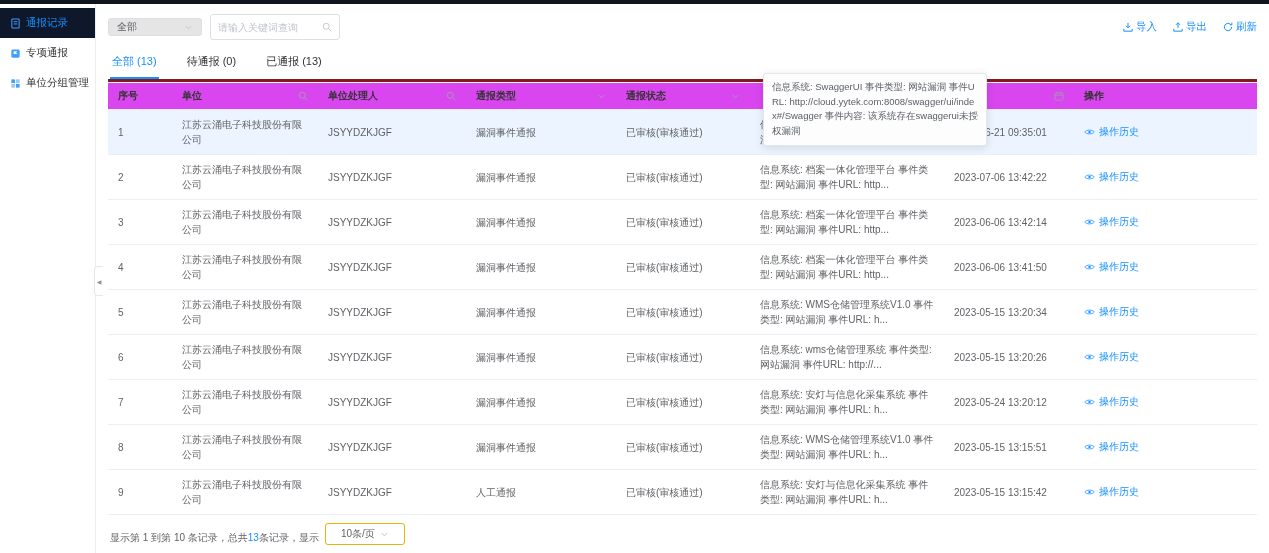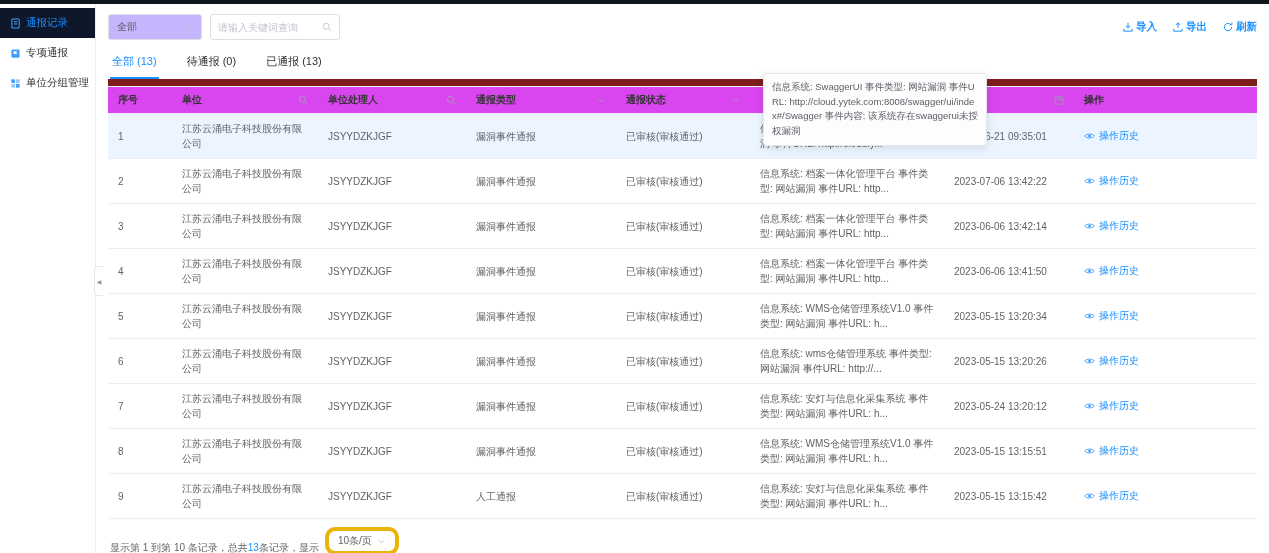--- a/index.html
+++ b/index.html
@@ -18,54 +18,54 @@
   .ic svg { display:block; }
   .collapse-handle { position:absolute; right:-8px; top:262px; width:9px; height:30px;
     background:#fff; border:1px solid #e4e7ed; border-right:none; border-radius:4px 0 0 4px;
     display:flex; align-items:center; justify-content:center; font-size:6px; color:#909399;
     cursor:pointer; z-index:5; }
 
   
   .content { flex:1; padding:10px 12px 0 12px; position:relative; min-width:0; }
 
   .toolbar { display:flex; align-items:center; gap:8px; margin-bottom:9px; }
-  .select-box { width:94px; height:26px; border:1px solid #dcdfe6; border-radius:3px;
+  .select-box { width:94px; height:18px; border:1px solid #dcdfe6; border-radius:3px;
     display:flex; align-items:center; justify-content:space-between; padding:0 8px;
-    font-size:10px; color:#606266; cursor:pointer; background:#c4b5fd; }
+    font-size:10px; color:#606266; cursor:pointer; background:#e5e5e5; }
   .select-box .ic { color:#c0c4cc; }
   .search-box { width:130px; height:26px; border:1px solid #dcdfe6; border-radius:3px;
     display:flex; align-items:center; padding:0 7px; background:#fff; }
   .search-box input { border:none; outline:none; flex:1; font-size:10px; color:#606266;
     font-family:inherit; min-width:0; background:transparent; }
   .search-box input::placeholder { color:#c0c4cc; }
   .search-box .ic { color:#c0c4cc; cursor:pointer; }
-  .toolbar-right { margin-left:auto; display:flex; gap:16px;font-weight:bold; }
+  .toolbar-right { margin-left:auto; display:flex; gap:16px; }
   .tool-btn { display:flex; align-items:center; gap:3px; color:#1890ff; font-size:10.5px;
     cursor:pointer; }
 
-  .tabs { display:flex; gap:26px; border-bottom:7px solid #7f1d1d; font-size:11px; padding:0 2px; }
+  .tabs { display:flex; gap:26px; border-bottom:3px solid #7f1d1d; font-size:11px; padding:0 2px; }
   .tab { padding:5px 2px 8px; color:#303133; cursor:pointer; border-bottom:2px solid transparent; }
   .tab.active { color:#1890ff; border-bottom-color:#1890ff; }
 
   table { width:100%; border-collapse:collapse; table-layout:fixed; font-size:10px; }
   thead th { background:#d946ef; border-bottom:1px solid #ebeef5; border-top:1px solid #f5f5f5;
     padding:6px 10px; text-align:left; color:#333; font-weight:700; font-size:10px; }
   .th-inner { display:flex; align-items:center; justify-content:space-between; }
   .th-inner .ic { color:#9aa2ab; cursor:pointer; flex:0 0 auto; }
   tbody td { padding:7px 10px; border-bottom:1px solid #ebeef5; color:#606266;
     vertical-align:middle; line-height:1.5; overflow:hidden; }
   tbody tr.hl { background:#ecf5ff; }
   .content-cell { word-break:break-all; }
   .action-link { color:#1890ff; cursor:pointer; display:inline-flex; align-items:center; gap:4px; }
   .action-link .ic { color:#1890ff; }
 
   .footer { display:flex; align-items:flex-end; padding:8px 2px 10px; font-size:10px; color:#606266; }
   .total-num { color:#1890ff; }
-  .pagesize-select { display:inline-flex; align-items:center; gap:5px; border:4px solid #eab308;
-    border-radius:10px; padding:3px 9px; margin-left:6px; cursor:pointer; color:#606266; }
+  .pagesize-select { display:inline-flex; align-items:center; gap:5px; border:1px solid #eab308;
+    border-radius:3px; padding:3px 15px; margin-left:6px; cursor:pointer; color:#606266; }
   .pagesize-select .ic { color:#c0c4cc; }
   .pager { margin-left:auto; display:flex; align-items:center; gap:7px; }
   .pg-btn { min-width:20px; height:20px; padding:0 6px; display:inline-flex; align-items:center;
     justify-content:center; border:1px solid #dcdfe6; border-radius:3px; color:#1890ff;
     cursor:pointer; background:#fff; }
   .pg-btn.disabled { color:#c0c4cc; cursor:default; }
   .pg-btn.page { color:#606266; }
   .pg-btn.page.active { border-color:#1890ff; color:#1890ff; }
   .pg-info { color:#606266; padding:0 2px; }
   .pg-link { color:#1890ff; cursor:pointer; }

